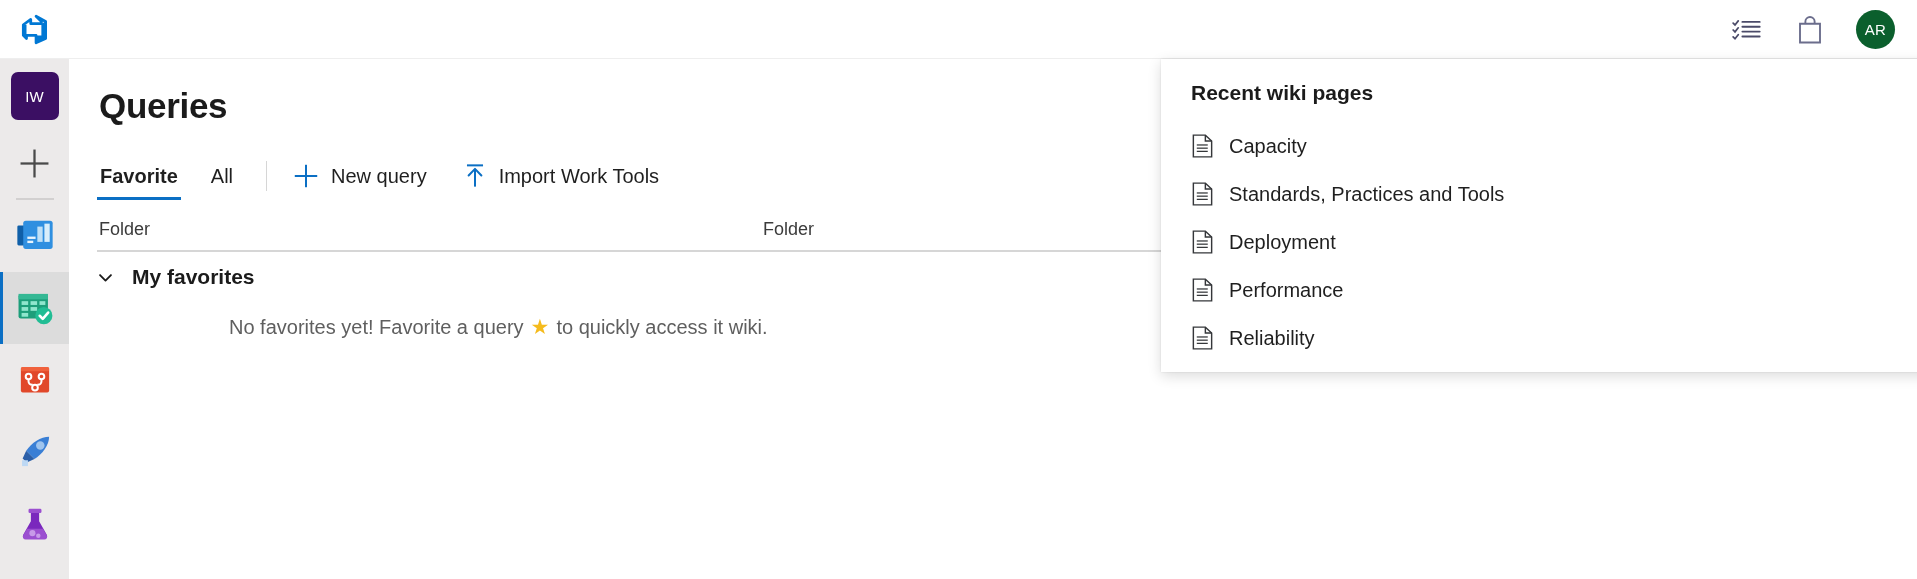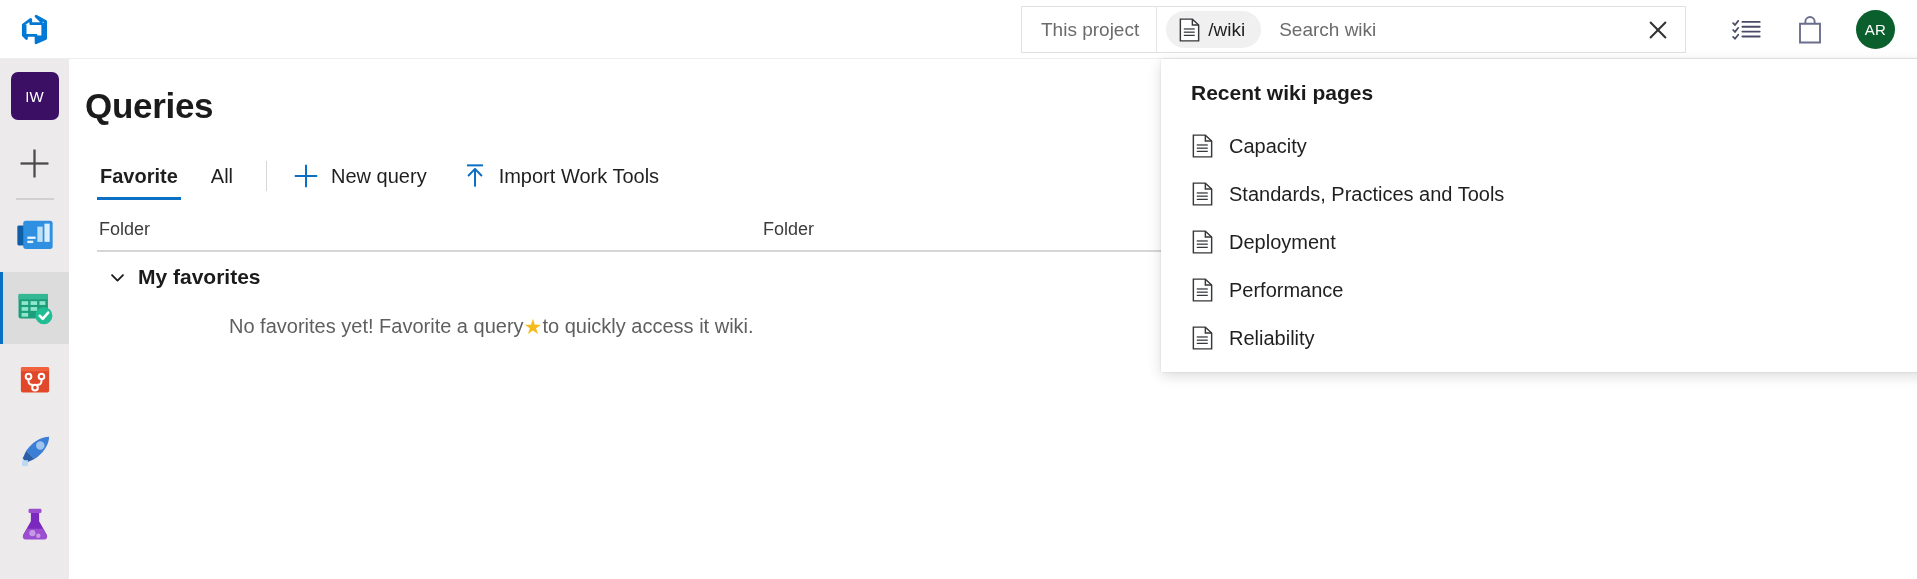--- a/index.html
+++ b/index.html
@@ -89,21 +89,21 @@
   }
   .rail-item.selected { background: #dcdcdc; }
   .rail-item.selected::before {
     content: ""; position: absolute; left: 0; top: 0;
     width: 3px; height: 72px; background: #0b6fc4;
   }
 
   
   .main { position: absolute; left: 69px; top: 59px; width: 1848px; height: 520px; background: #fff; }
   .page-title {
-    position: absolute; left: 16px; top: 27px;
+    position: absolute; left: 30px; top: 27px;
     font-size: 35px; font-weight: bold; color: #1b1b1b; letter-spacing: -.3px;
   }
 
   .tabbar {
     position: absolute; left: 28px; top: 95px;
     display: flex; align-items: center; height: 44px;
   }
   .tab {
     font-size: 20px; color: #1f1f1f; padding: 0 3px; margin-right: 27px;
     height: 44px; line-height: 44px; position: relative; cursor: pointer;
@@ -120,27 +120,27 @@
   }
 
   .grid-headrow {
     position: absolute; left: 28px; top: 151px; width: 1790px; height: 42px;
     border-bottom: 2px solid #d6d6d6;
   }
   .col-title { position: absolute; left: 2px; top: 9px; font-size: 18px; color: #3b3b3b; }
   .col-folder { position: absolute; left: 666px; top: 9px; font-size: 18px; color: #3b3b3b; }
 
   .group-row {
-    position: absolute; left: 40px; top: 206px;
-    display: flex; align-items: center; gap: 12px; cursor: pointer;
+    position: absolute; left: 28px; top: 206px;
+    display: flex; align-items: center; gap: 18px; cursor: pointer;
   }
   .group-row .group-label { font-size: 21px; font-weight: bold; color: #1b1b1b; }
   .empty-msg {
     position: absolute; left: 160px; top: 256px;
-    font-size: 20px; color: #5f5f5f; display: flex; align-items: flex-start; 
+    font-size: 20px; color: #5f5f5f; display: flex; align-items: center; gap: 7px;
   }
   .star { color: #f5bb1d; font-size: 21px; }
 
   
   .dropdown {
     position: absolute; left: 1161px; top: 59px;
     width: 792px; height: 313px; background: #ffffff;
     box-shadow: 0 4px 13px rgba(0,0,0,0.14), 0 0 2px rgba(0,0,0,0.10);
     z-index: 40;
   }
@@ -163,46 +163,20 @@
   <div class="topbar">
 
     <div class="logo-cell">
       <svg width="34" height="34" viewBox="0 0 32 32">
         <path d="M17 4 L26 9 L26 25 L17 29 L17 22 L8 22 L8 25 L5 22 L5 12 L12 7 L12 11 L22 11 L22 9 Z" fill="none" stroke="#0078d4" stroke-width="2.6" stroke-linejoin="round"></path>
         <path d="M22 11 L22 22 L17 22 L17 29 L26 25 L26 9 Z" fill="#0078d4"></path>
         <path d="M5 12 L8 12 L8 22 L5 22 Z" fill="#0078d4"></path>
       </svg>
     </div>
 
-    <div class="search-cluster">
-      <span class="scope-label">This project</span>
-      <div class="scope-divider"></div>
-
-      <div class="wiki-pill">
-        <svg width="21" height="24" viewBox="0 0 18 21">
-          <path d="M1 1 H11.5 L17 6.2 V20 H1 Z" fill="#ffffff" stroke="#35373a" stroke-width="1.25"></path>
-          <path d="M11.5 1 V6.2 H17" fill="none" stroke="#35373a" stroke-width="1.25"></path>
-          <g stroke="#35373a" stroke-width="1.1">
-            <line x1="4" y1="9.6" x2="13.6" y2="9.6"></line>
-            <line x1="4" y1="12.4" x2="13.6" y2="12.4"></line>
-            <line x1="4" y1="15.2" x2="13.6" y2="15.2"></line>
-          </g>
-        </svg>
-        <span class="pill-text">/wiki</span>
-      </div>
-
-      <input class="search-input" type="text" placeholder="Search wiki" value="" style="">
-
-      <button class="clear-btn">
-        <svg width="24" height="24" viewBox="0 0 20 20">
-          <line x1="3.4" y1="3.4" x2="16.6" y2="16.6" stroke="#323130" stroke-width="1.7"></line>
-          <line x1="16.6" y1="3.4" x2="3.4" y2="16.6" stroke="#323130" stroke-width="1.7"></line>
-        </svg>
-      </button>
-    </div>
 
     <div class="topbar-right">
       <button class="icon-btn">
         <svg width="30" height="26" viewBox="0 0 26 22">
           <g stroke="#4a4a68" stroke-width="1.5" fill="none" stroke-linecap="round">
             <polyline points="1,5 2.6,6.6 5.4,3.1"></polyline>
             <polyline points="1,11 2.6,12.6 5.4,9.1"></polyline>
             <polyline points="1,17 2.6,18.6 5.4,15.1"></polyline>
           </g>
           <g stroke="#4a4a68" stroke-width="1.6" stroke-linecap="round">

